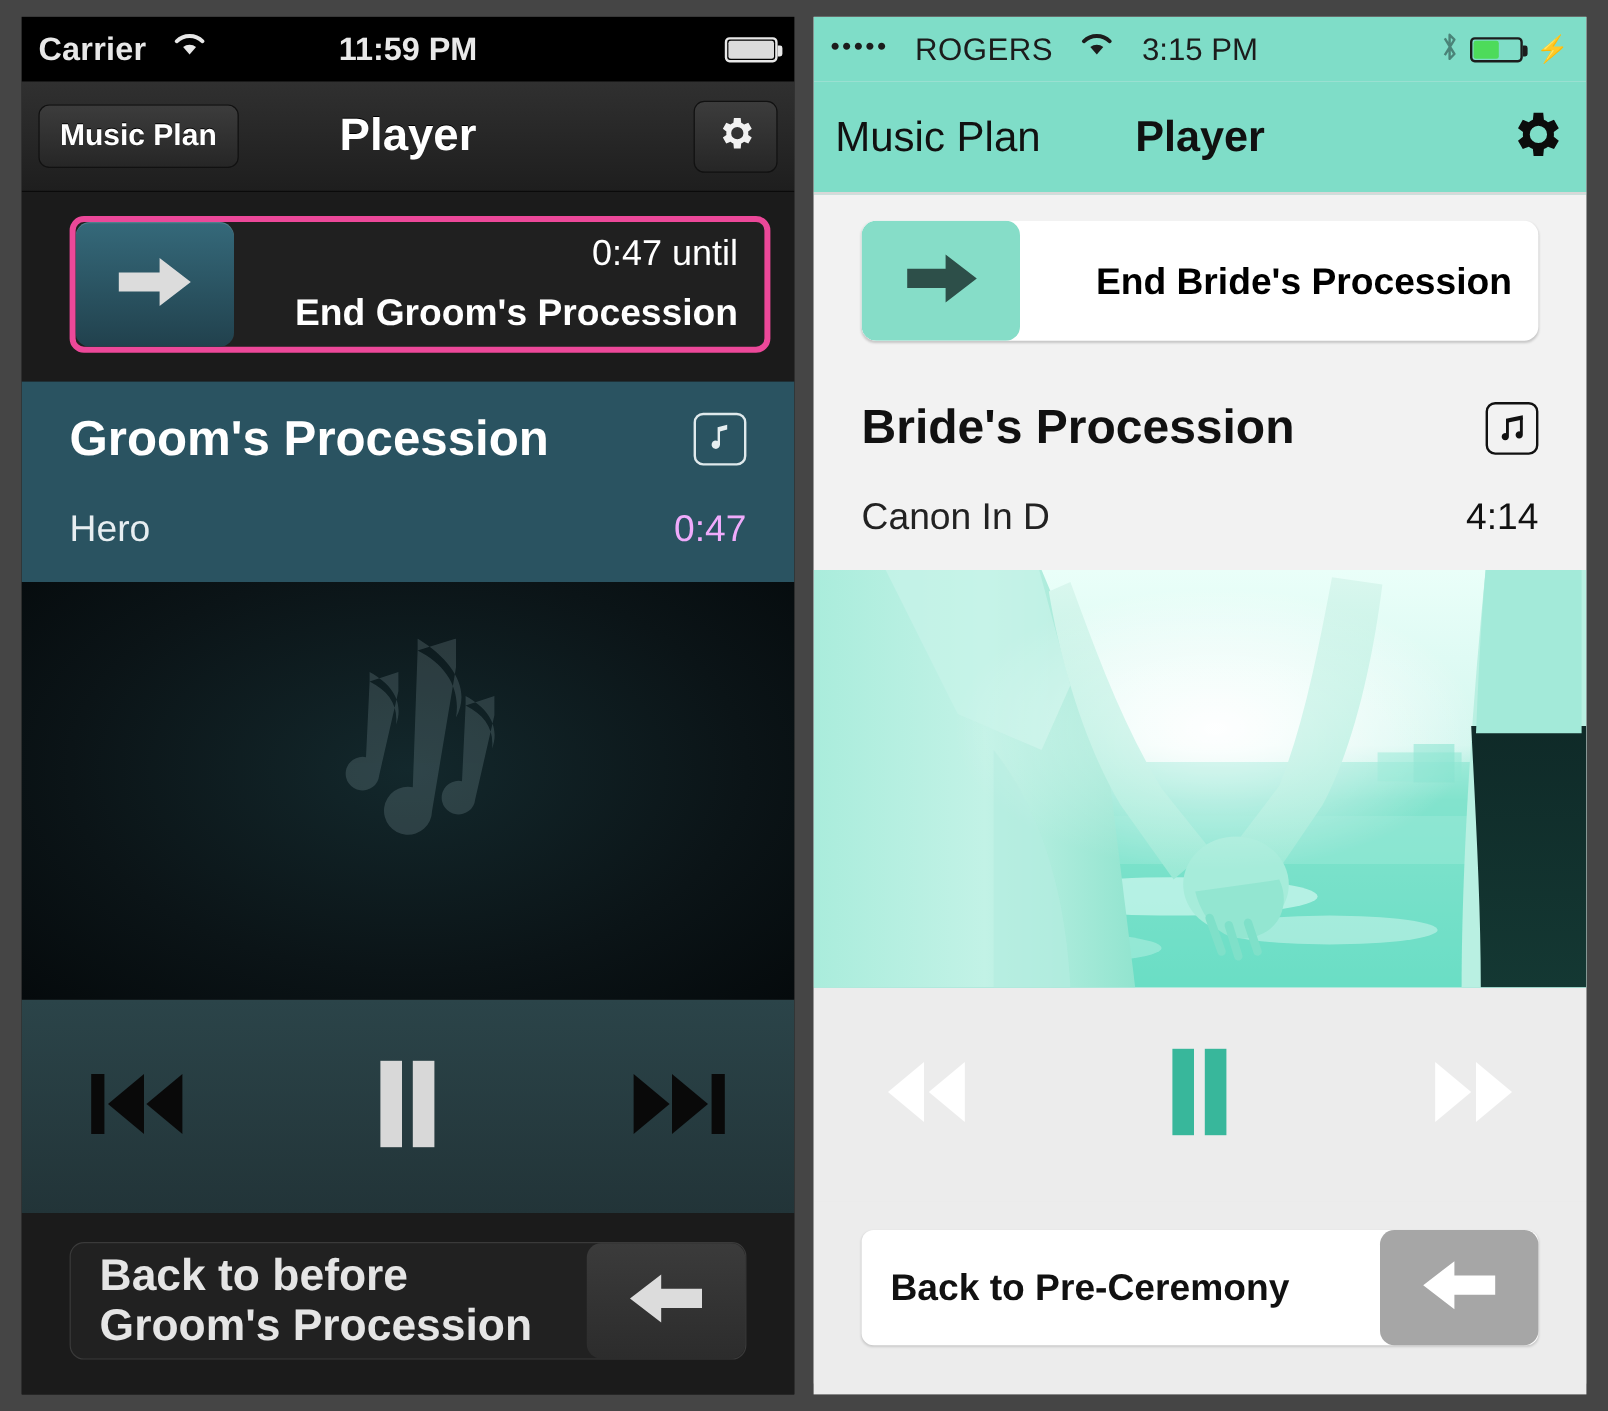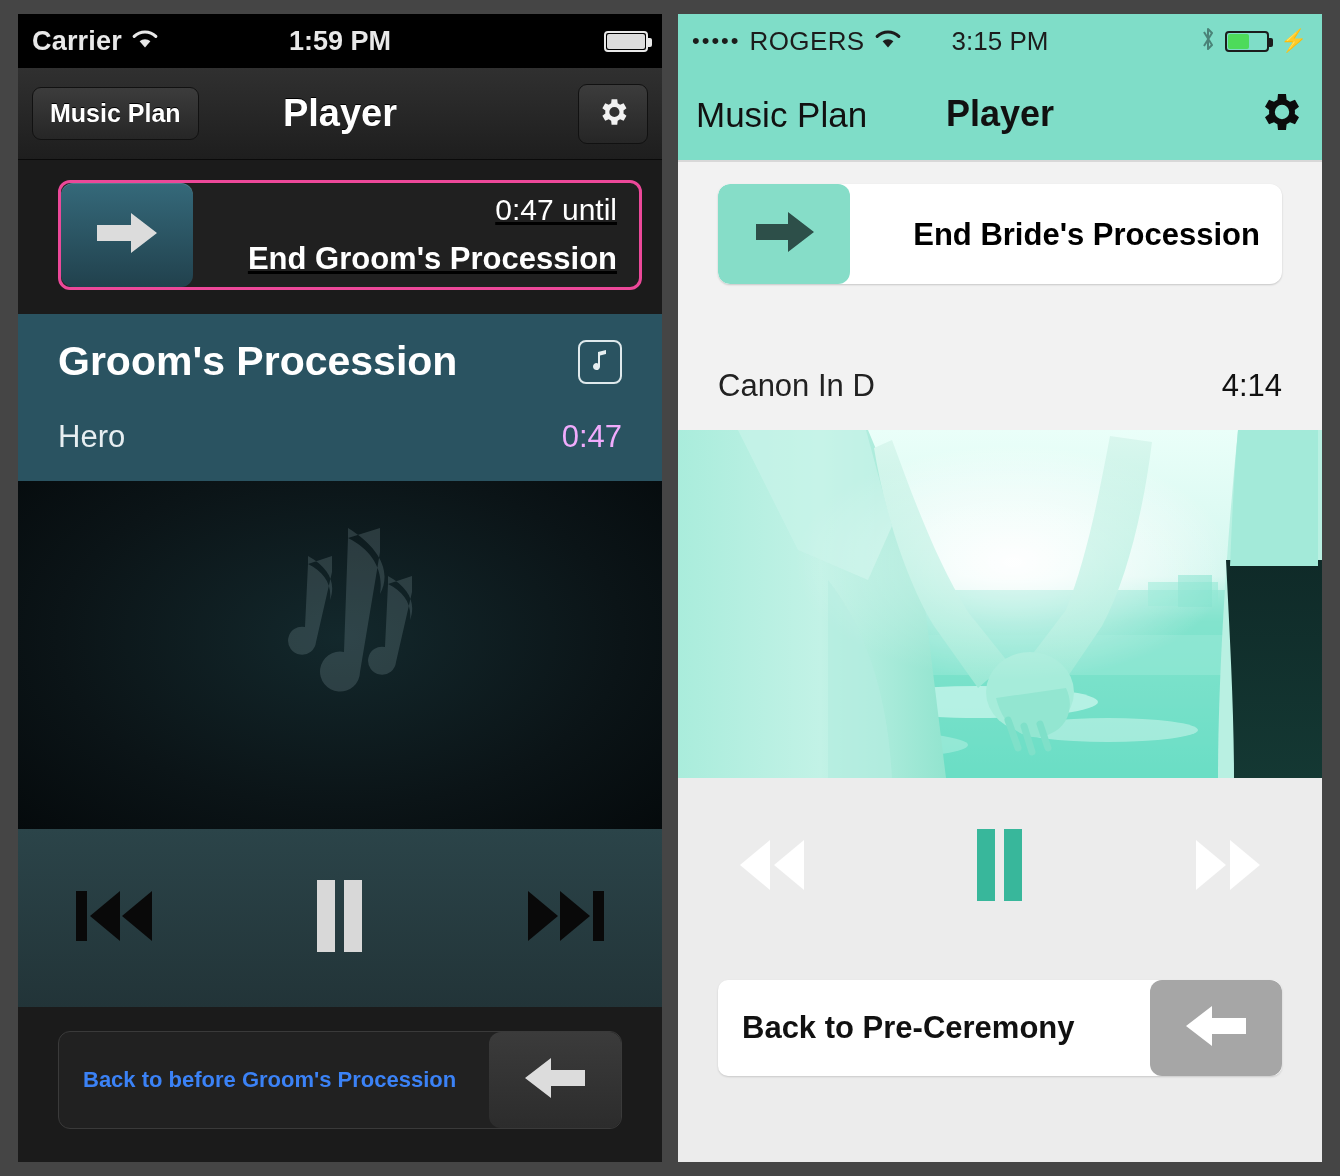--- a/index.html
+++ b/index.html
@@ -33,21 +33,21 @@
   .statusbar {
     position: relative;
     height: 54px;
     display: flex;
     align-items: center;
     padding: 0 14px;
     box-sizing: border-box;
   }
   .statusbar.dark  { background: #000; color: #e8e8e8; }
   .statusbar.light { background: #7fddc8; color: #1c1c1c; }
-  .sb-left  { display: flex; align-items: center; gap: 9px; }
+  .sb-left  { display: flex; gap: 22px; }
   .sb-center{
     position: absolute; left: 0; right: 0; text-align: center;
     pointer-events: none;
   }
   .sb-right { margin-left: auto; display: flex; align-items: center; gap: 9px; }
   .carrier-txt { font-size: 27px; font-weight: bold; letter-spacing: .2px; }
   .rogers-txt  { font-size: 26px; font-weight: normal; letter-spacing: .4px; }
   .dots { letter-spacing: 2px; font-size: 22px; }
   .clock-dark  { font-size: 27px; font-weight: bold; }
   .clock-light { font-size: 26px; font-weight: normal; }
@@ -109,23 +109,22 @@
   .gearplain { margin-left: auto; display:flex; align-items:center; }
 
   
   .banner-wrap { box-sizing: border-box; }
   .banner-wrap.dark  { background: #1b1b1b; padding: 20px 20px 24px 40px; }
   .banner-wrap.light { background: #f2f2f2; padding: 22px 40px 26px 40px; }
   .banner {
     display: flex; align-items: stretch; border-radius: 12px; overflow: hidden;
   }
   .banner.dark {
-    background: #202020; border: 3px solid #ec4899;
+    background: #202020; border: 5px solid #ec4899;
     height: 104px;
-    text-decoration: underline;
   }
   .banner.light {
     background: #fff; height: 100px;
     box-shadow: 0 1px 2px rgba(0,0,0,.18);
   }
   .arrow-tile {
     width: 132px; flex: 0 0 132px;
     display: flex; align-items: center; justify-content: center;
     border-radius: 12px;
   }
@@ -189,21 +188,21 @@
 
   
   .bottombar { box-sizing: border-box; }
   .bottombar.dark  { background: #1b1b1b; padding: 24px 40px 30px 40px; }
   .bottombar.light { background: #ececec; padding: 24px 40px 32px 40px; }
   .backrow { display: flex; align-items: stretch; }
   .backrow.dark  { background: #212121; border: 1px solid #3a3a3a; border-radius: 12px; }
   .backrow.light { background: #fff; border-radius: 10px;
                    box-shadow: 0 1px 2px rgba(0,0,0,.15); }
   .backlabel { flex: 1; display: flex; align-items: center; padding: 0 24px; }
-  .backlabel.dark  { font-size: 22px; font-weight: bold; color: #3b82f6; }
+  .backlabel.dark  { font-size: 37px; font-weight: bold; color: #e5e5e5; }
   .backlabel.light { font-size: 31px; font-weight: bold; color: #111; }
   .backtile {
     width: 132px; flex: 0 0 132px; height: 96px;
     display: flex; align-items: center; justify-content: center;
     border-radius: 12px;
   }
   .backtile.dark  { background: linear-gradient(#3b3b3b, #2c2c2c); }
   .backtile.light { background: #a6a6a6; }
 </style>
 </head>
@@ -217,21 +216,21 @@
       <div class="sb-left">
         <span class="carrier-txt">Carrier</span>
         <span>
           <svg width="28" height="22" viewBox="0 0 28 22">
             <path d="M14 19.5 L8.6 13.2 A8.6 8.6 0 0 1 19.4 13.2 Z" fill="#e8e8e8"></path>
             <path d="M3.2 8.4 A15.5 15.5 0 0 1 24.8 8.4" stroke="#e8e8e8" stroke-width="3.2" fill="none" stroke-linecap="round"></path>
           </svg>
         </span>
       </div>
       <div class="sb-center">
-        <span class="clock-dark">1:59 PM</span>
+        <span class="clock-dark">11:59 PM</span>
       </div>
       <div class="sb-right">
         <span class="batt full">
             <span class="fill"></span>
           </span>
       </div>
     </div>
 
     <div class="navbar dark">
       <div class="backbtn">Music Plan</div>
@@ -379,20 +378,30 @@
             </svg>
           </span>
         </div>
         <div class="banner-text">
           <div class="bt-line2 light">End Bride's Procession</div>
         </div>
       </div>
     </div>
 
     <div class="trackinfo light">
+      <div class="track-row1">
+        <div class="track-title light">Bride's Procession</div>
+        <div class="note-box light">
+          <svg width="26" height="26" viewBox="0 0 26 26">
+            <path fill="currentColor" d="M8 5 L22 2 V5.6 L8 8.6 Z"></path>
+            <path fill="currentColor" d="M8 5 V17 A3 3 0 1 0 10.4 19.8 L10.4 6.5 Z"></path>
+            <path fill="currentColor" d="M19.6 3 V15.5 A3 3 0 1 0 22 18.3 L22 4.2 Z"></path>
+          </svg>
+        </div>
+      </div>
       <div class="track-row2">
         <div class="track-artist light">Canon In D</div>
         <div class="track-dur light">4:14</div>
       </div>
     </div>
 
     <div class="artwork photo">
       <span>
         <svg viewBox="0 0 644 348" preserveAspectRatio="none">
           <defs>

